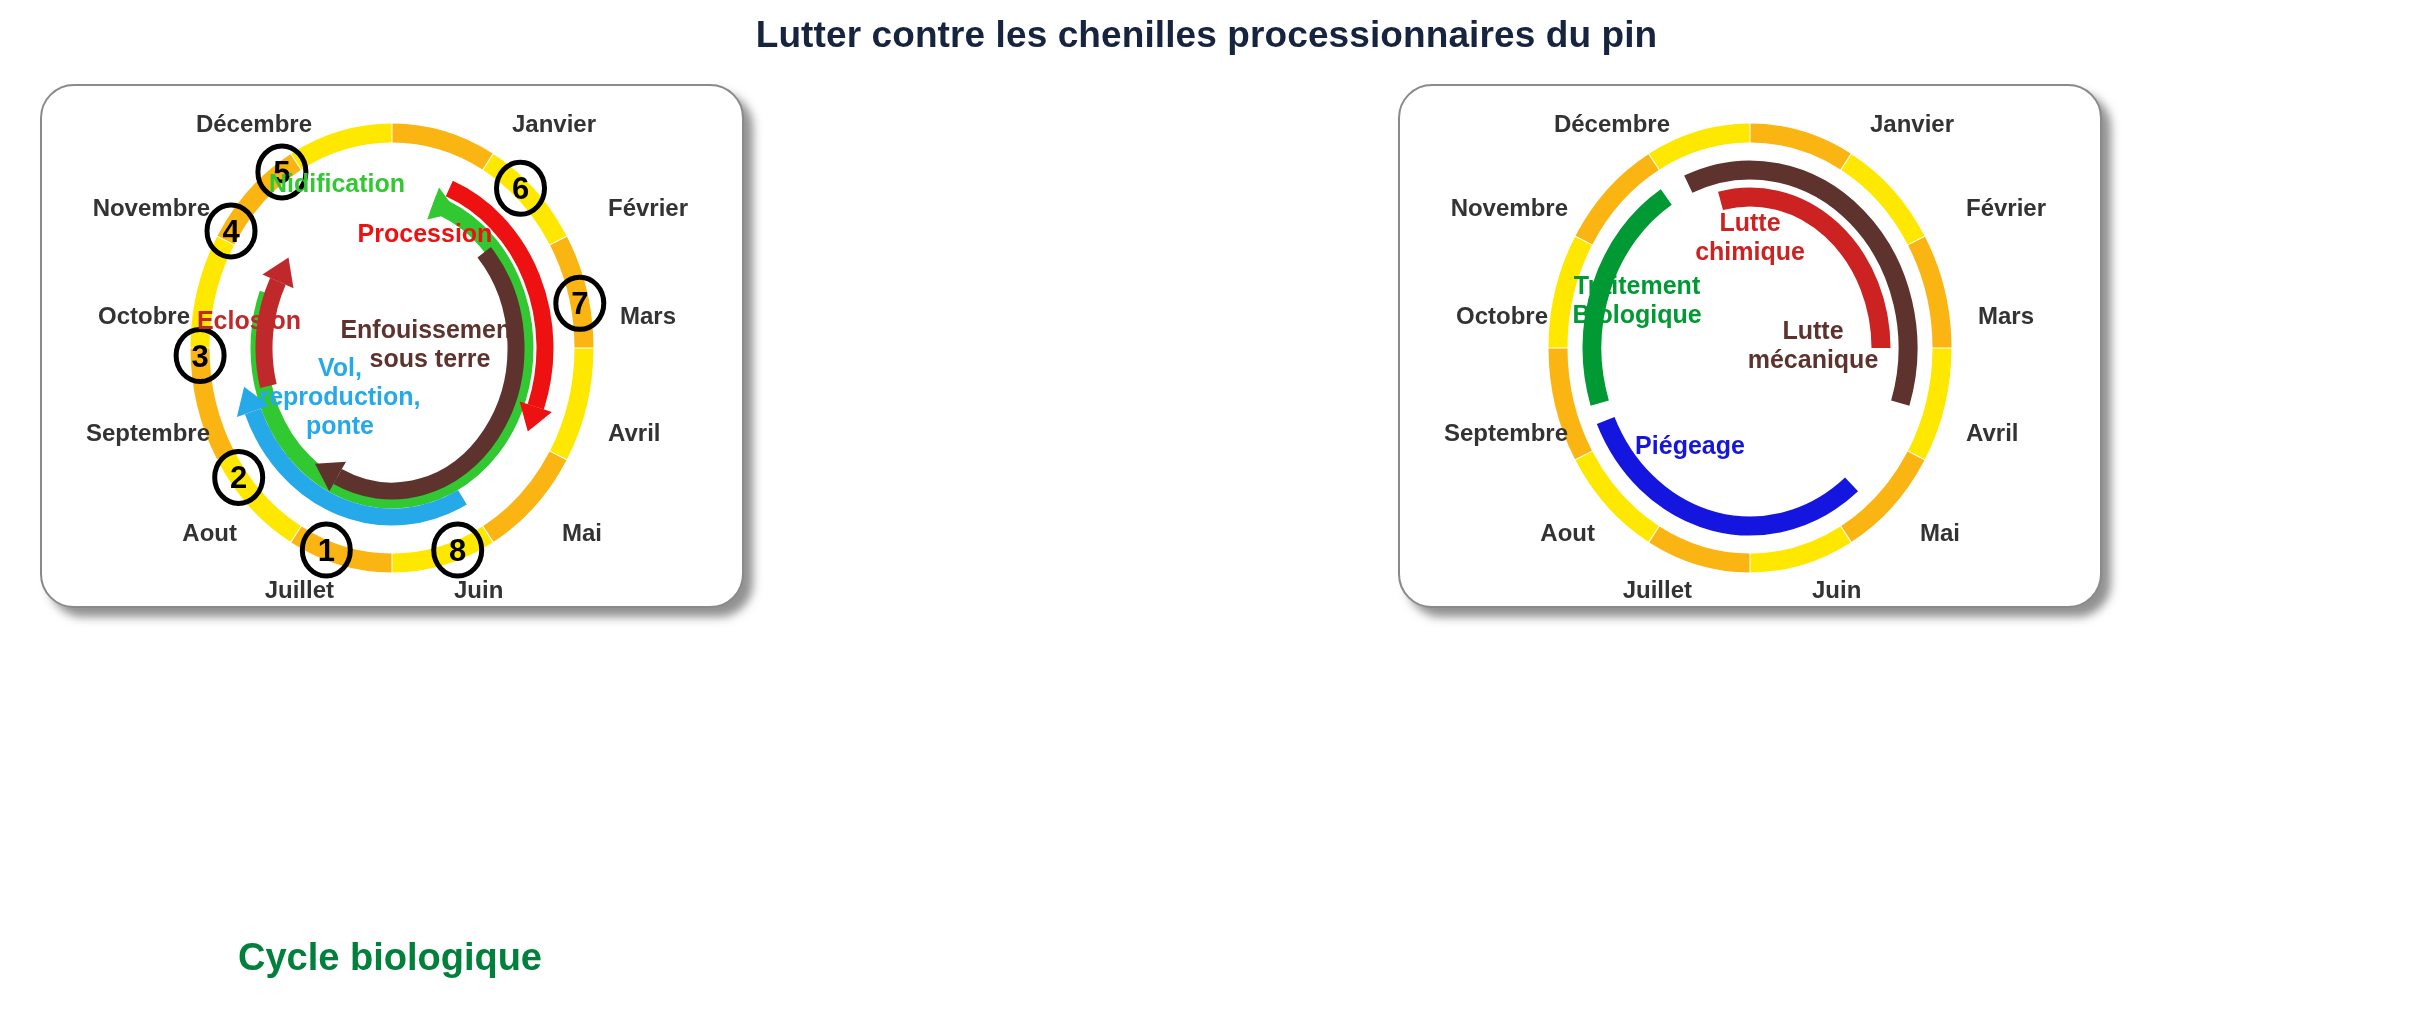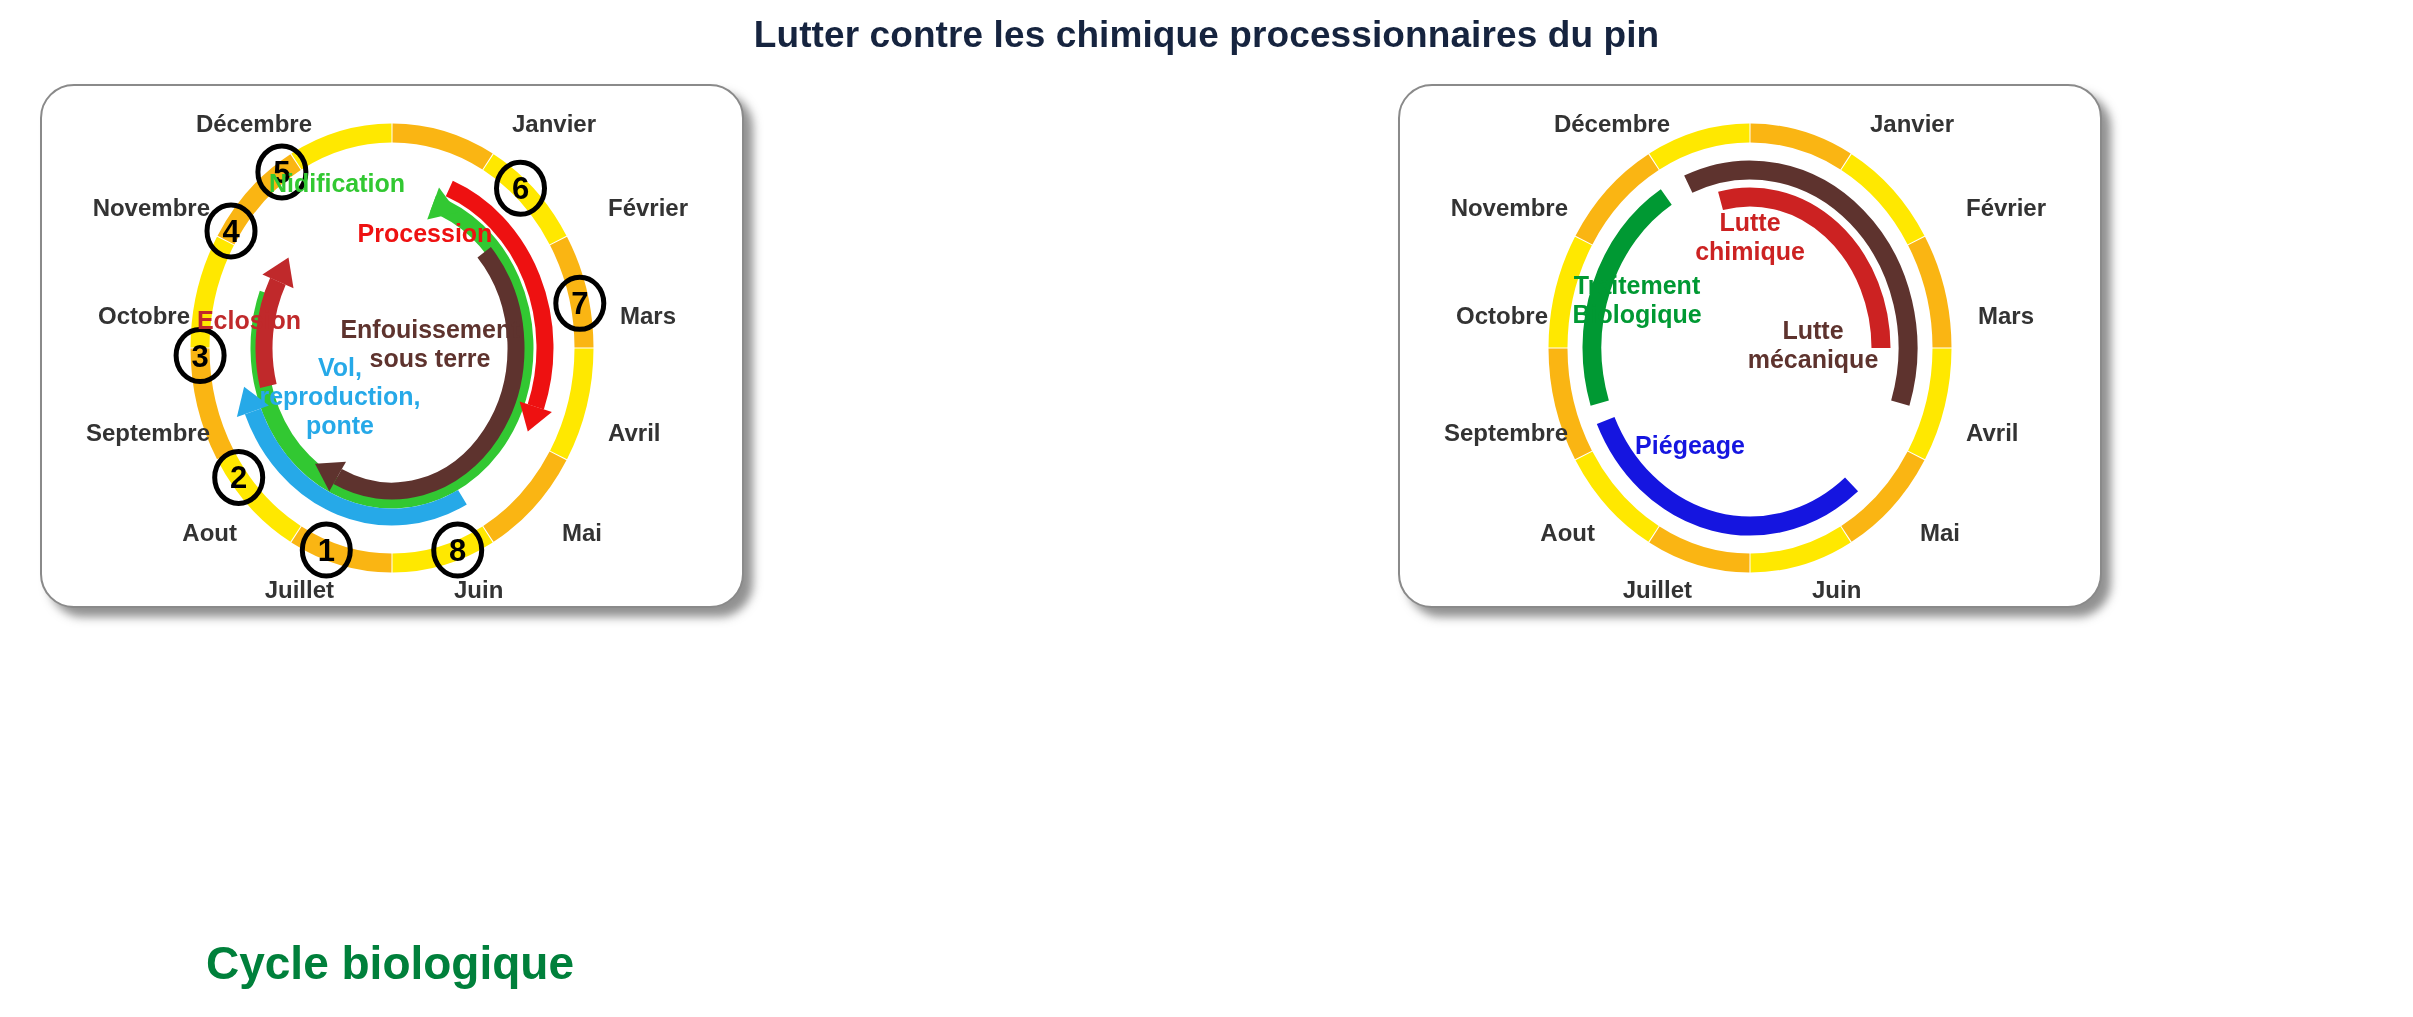--- a/index.html
+++ b/index.html
@@ -16,37 +16,37 @@
     background:#ffffff;border:2px solid #8a8a8a;border-radius:34px;
     box-shadow:9px 9px 10px rgba(55,55,55,.55);
   }
   #panel-left{left:40px;}
   #panel-right{left:1398px;}
 
   .panel-svg{position:absolute;left:0;top:0;width:100%;height:100%;overflow:visible;}
 
   .caption{
     position:absolute;top:936px;width:700px;text-align:center;
-    font-size:46px;font-weight:bold;color:#00803b;
+    font-size:38px;font-weight:bold;color:#00803b;
   }
   #caption-left{left:40px;}
   #caption-right{left:1398px;}
 
   text{font-family:"Liberation Sans",sans-serif;}
   .month-lbl{font-size:24px;font-weight:bold;fill:#333333;}
   .badge-circle{fill:none;stroke:#000000;stroke-width:5;}
   .badge-num{font-size:31px;font-weight:bold;fill:#000000;text-anchor:middle;}
   .arc-lbl{font-size:25px;font-weight:bold;text-anchor:middle;}
 </style>
 </head>
 <body>
 
 <div class="stage">
 
-  <div class="main-title">Lutter contre les chimique processionnaires du pin</div>
+  <div class="main-title">Lutter contre les chenilles processionnaires du pin</div>
 
   <div class="panel" id="panel-left">
     <svg class="panel-svg" viewBox="0 0 700 520">
       <g id="left-ring">
           <path d="M 350.50 47.00 A 192 215 0 0 1 445.56 75.52" fill="none" stroke="#FAB513" stroke-width="19"></path>
           <path d="M 446.43 76.09 A 192 215 0 0 1 516.02 154.01" fill="none" stroke="#FFE800" stroke-width="19"></path>
           <path d="M 516.53 154.99 A 192 215 0 0 1 542.00 261.44" fill="none" stroke="#FAB513" stroke-width="19"></path>
           <path d="M 542.00 262.56 A 192 215 0 0 1 516.53 369.01" fill="none" stroke="#FFE800" stroke-width="19"></path>
           <path d="M 516.02 369.99 A 192 215 0 0 1 446.43 447.91" fill="none" stroke="#FAB513" stroke-width="19"></path>
           <path d="M 445.56 448.48 A 192 215 0 0 1 350.50 477.00" fill="none" stroke="#FFE800" stroke-width="19"></path>

